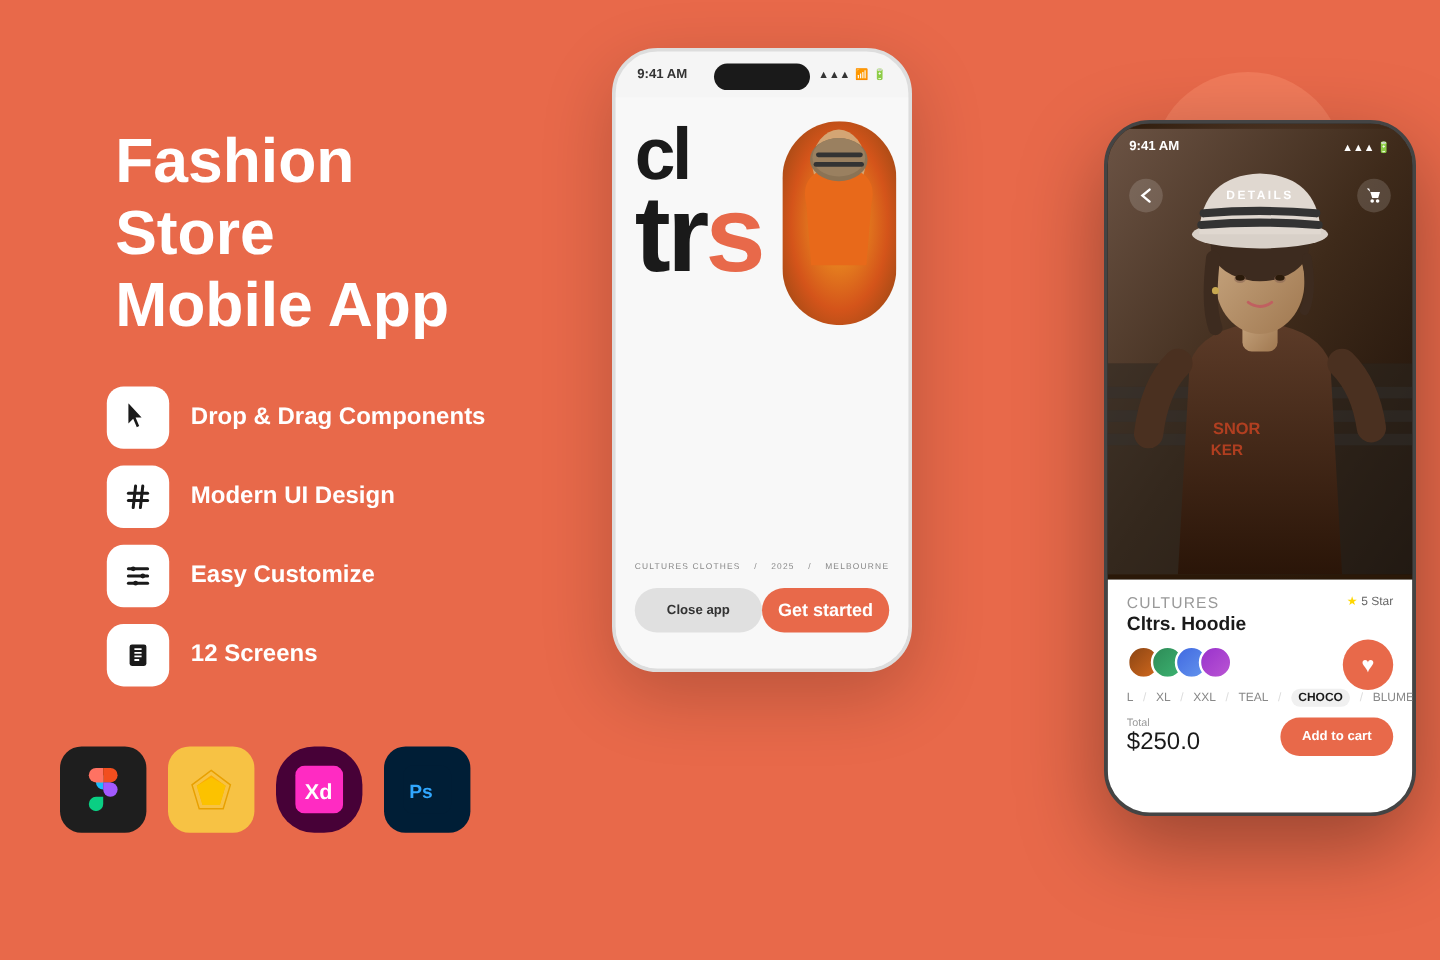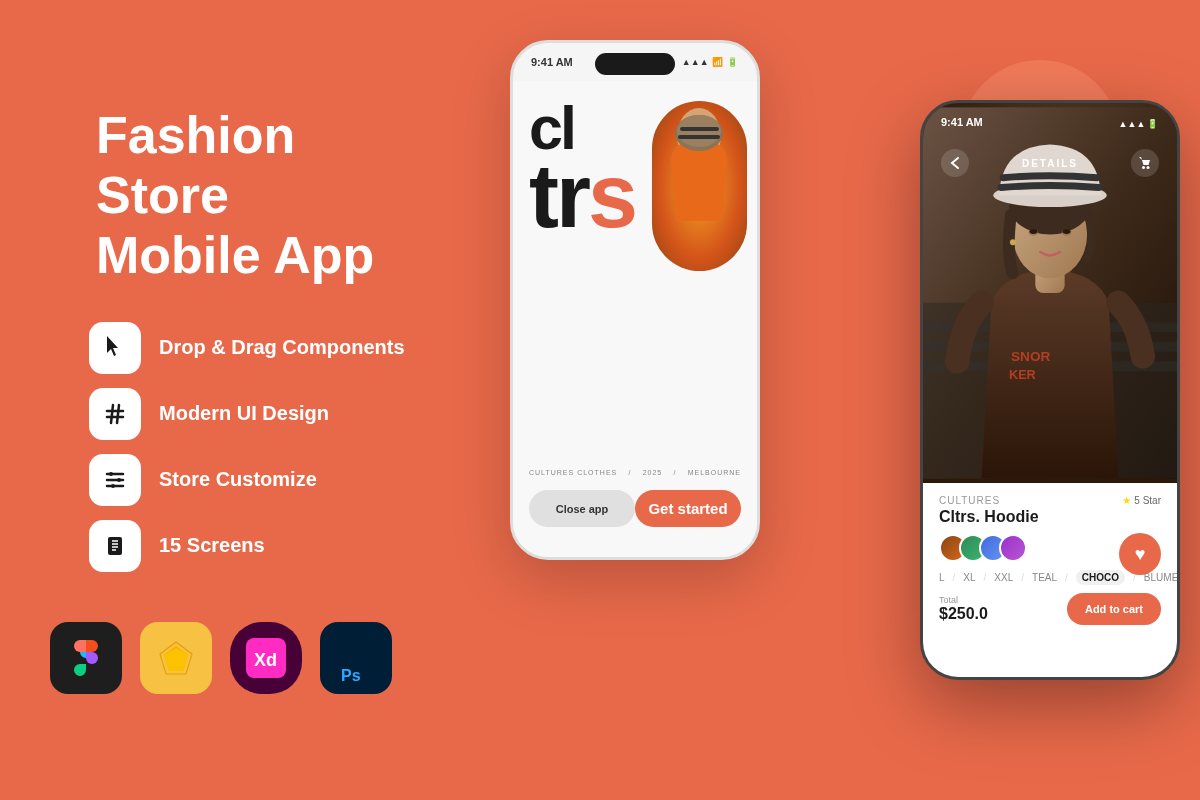--- a/index.html
+++ b/index.html
@@ -86,21 +86,21 @@
       border-radius: 18px;
       display: flex;
       align-items: center;
       justify-content: center;
       overflow: hidden;
     }
 
     .tool-figma { background: #1E1E1E; }
     .tool-sketch { background: #F7C244; }
     .tool-xd { background: #FF2BC2; }
-    .tool-ps { background: #001E36; align-items: flex-end; }
+    .tool-ps { background: #001E36; }
 
     
     .right-panel {
       flex: 1;
       position: relative;
       display: flex;
       align-items: center;
       justify-content: center;
     }
 
@@ -339,21 +339,21 @@
     }
 
     .phone2-bottom {
       background: white;
       height: 200px;
       padding: 12px 16px;
       position: relative;
     }
 
     .phone2-product-meta {
-      font-size: 10px;
+      font-size: 13px;
       color: #999;
       letter-spacing: 1px;
       text-transform: uppercase;
       margin-bottom: 2px;
     }
 
     .phone2-product-name {
       font-size: 16px;
       font-weight: 800;
       color: #1a1a1a;
@@ -438,22 +438,22 @@
       justify-content: space-between;
       margin-top: 8px;
     }
 
     .phone2-total-label {
       font-size: 9px;
       color: #999;
     }
 
     .phone2-total-price {
-      font-size: 16px;
-      font-weight: 700;
+      font-size: 20px;
+      font-weight: 400;
       color: #1a1a1a;
     }
 
     .btn-add-cart {
       background: #E8694A;
       color: white;
       border: none;
       border-radius: 22px;
       padding: 10px 18px;
       font-size: 11px;
@@ -501,34 +501,34 @@
         <div class="feature-icon-box">
           <svg viewBox="0 0 24 24" fill="none" stroke="#1a1a1a" stroke-width="2.5" stroke-linecap="round">
             <line x1="4" y1="6" x2="20" y2="6"></line>
             <line x1="4" y1="12" x2="20" y2="12"></line>
             <line x1="4" y1="18" x2="20" y2="18"></line>
             <circle cx="8" cy="6" r="2" fill="#1a1a1a" stroke="none"></circle>
             <circle cx="16" cy="12" r="2" fill="#1a1a1a" stroke="none"></circle>
             <circle cx="10" cy="18" r="2" fill="#1a1a1a" stroke="none"></circle>
           </svg>
         </div>
-        <span class="feature-text">Store Customize</span>
+        <span class="feature-text">Easy Customize</span>
       </div>
 
       <div class="feature-item">
         <div class="feature-icon-box">
           <svg viewBox="0 0 24 24" fill="#1a1a1a">
             <rect x="5" y="3" width="14" height="18" rx="2" ry="2"></rect>
             <line x1="9" y1="7" x2="15" y2="7" stroke="white" stroke-width="1.5"></line>
             <line x1="9" y1="10" x2="15" y2="10" stroke="white" stroke-width="1.5"></line>
             <line x1="9" y1="13" x2="15" y2="13" stroke="white" stroke-width="1.5"></line>
             <line x1="9" y1="16" x2="13" y2="16" stroke="white" stroke-width="1.5"></line>
           </svg>
         </div>
-        <span class="feature-text">15 Screens</span>
+        <span class="feature-text">12 Screens</span>
       </div>
 
     </div>
 
     <div class="tools-row">
 
       <div class="tool-icon-box tool-figma" style="background:#1E1E1E;">
         <svg width="36" height="36" viewBox="0 0 38 57">
           <path d="M19 28.5A9.5 9.5 0 1 1 28.5 19H19V28.5Z" fill="#1ABCFE"></path>
           <path d="M0 47.5A9.5 9.5 0 0 1 9.5 38H19V47.5A9.5 9.5 0 0 1 0 47.5Z" fill="#0ACF83"></path>

